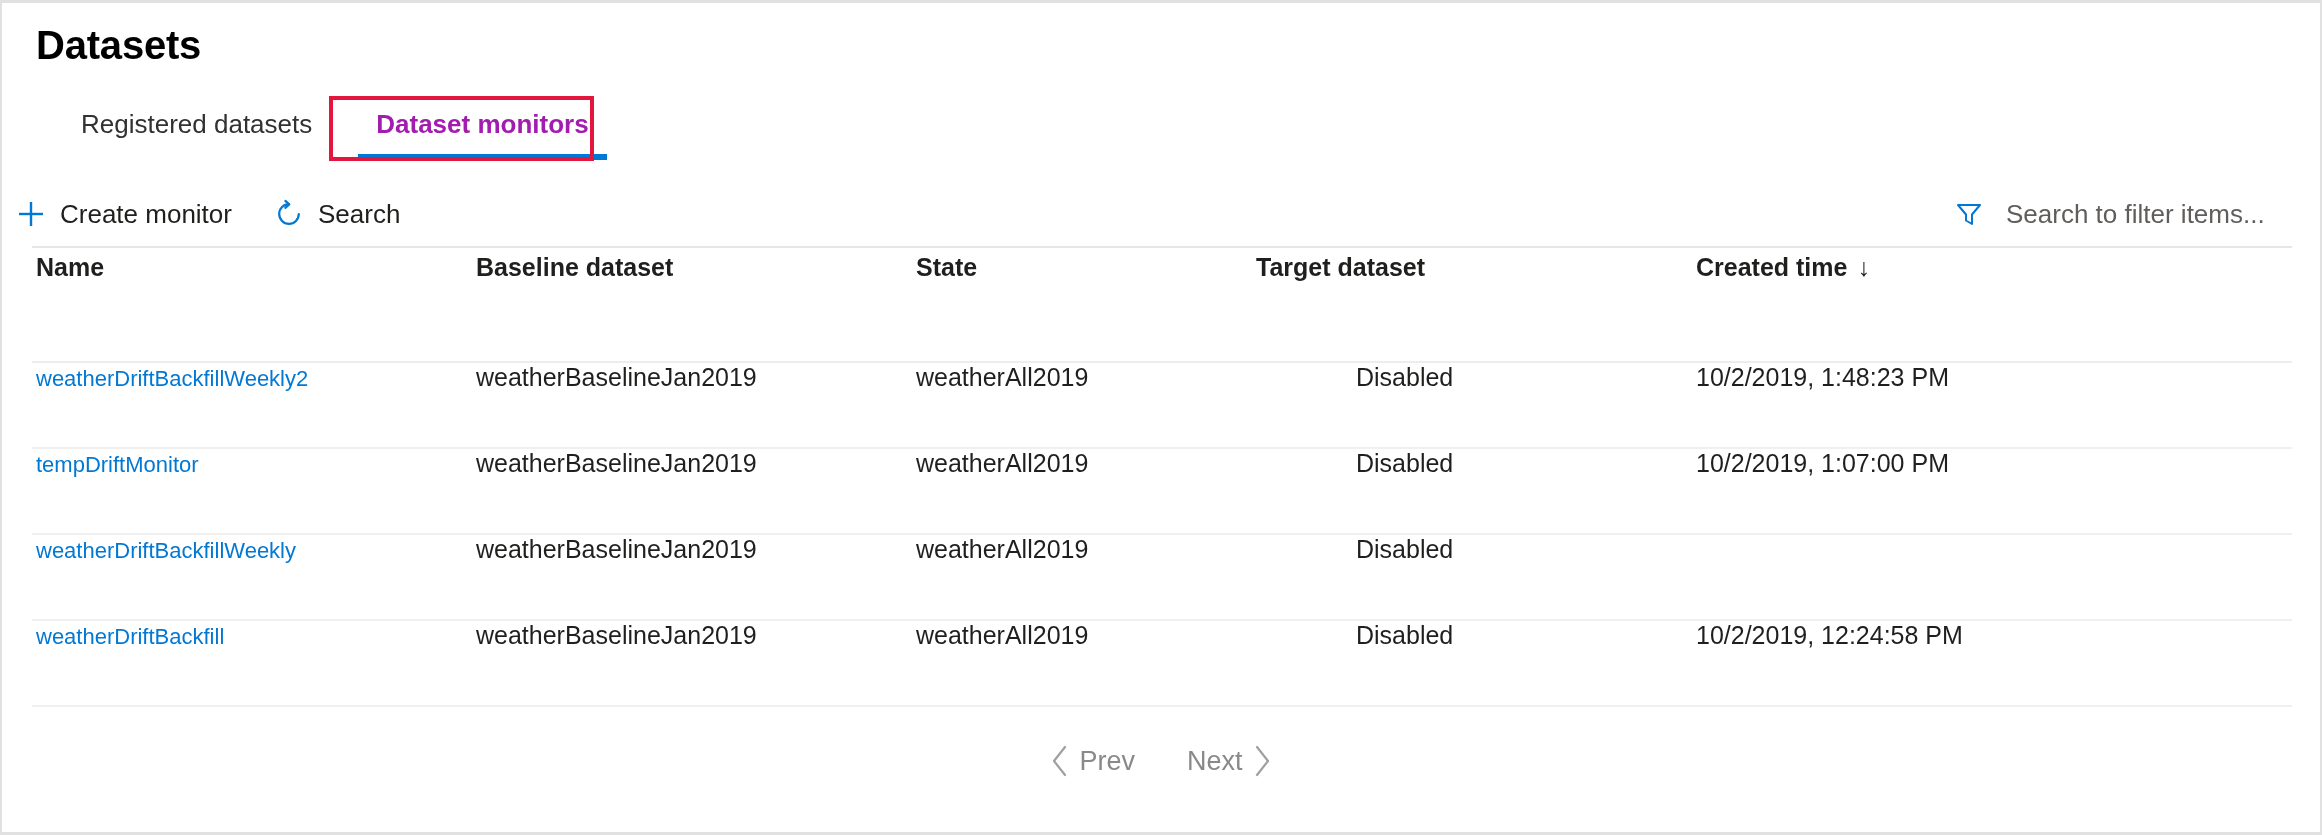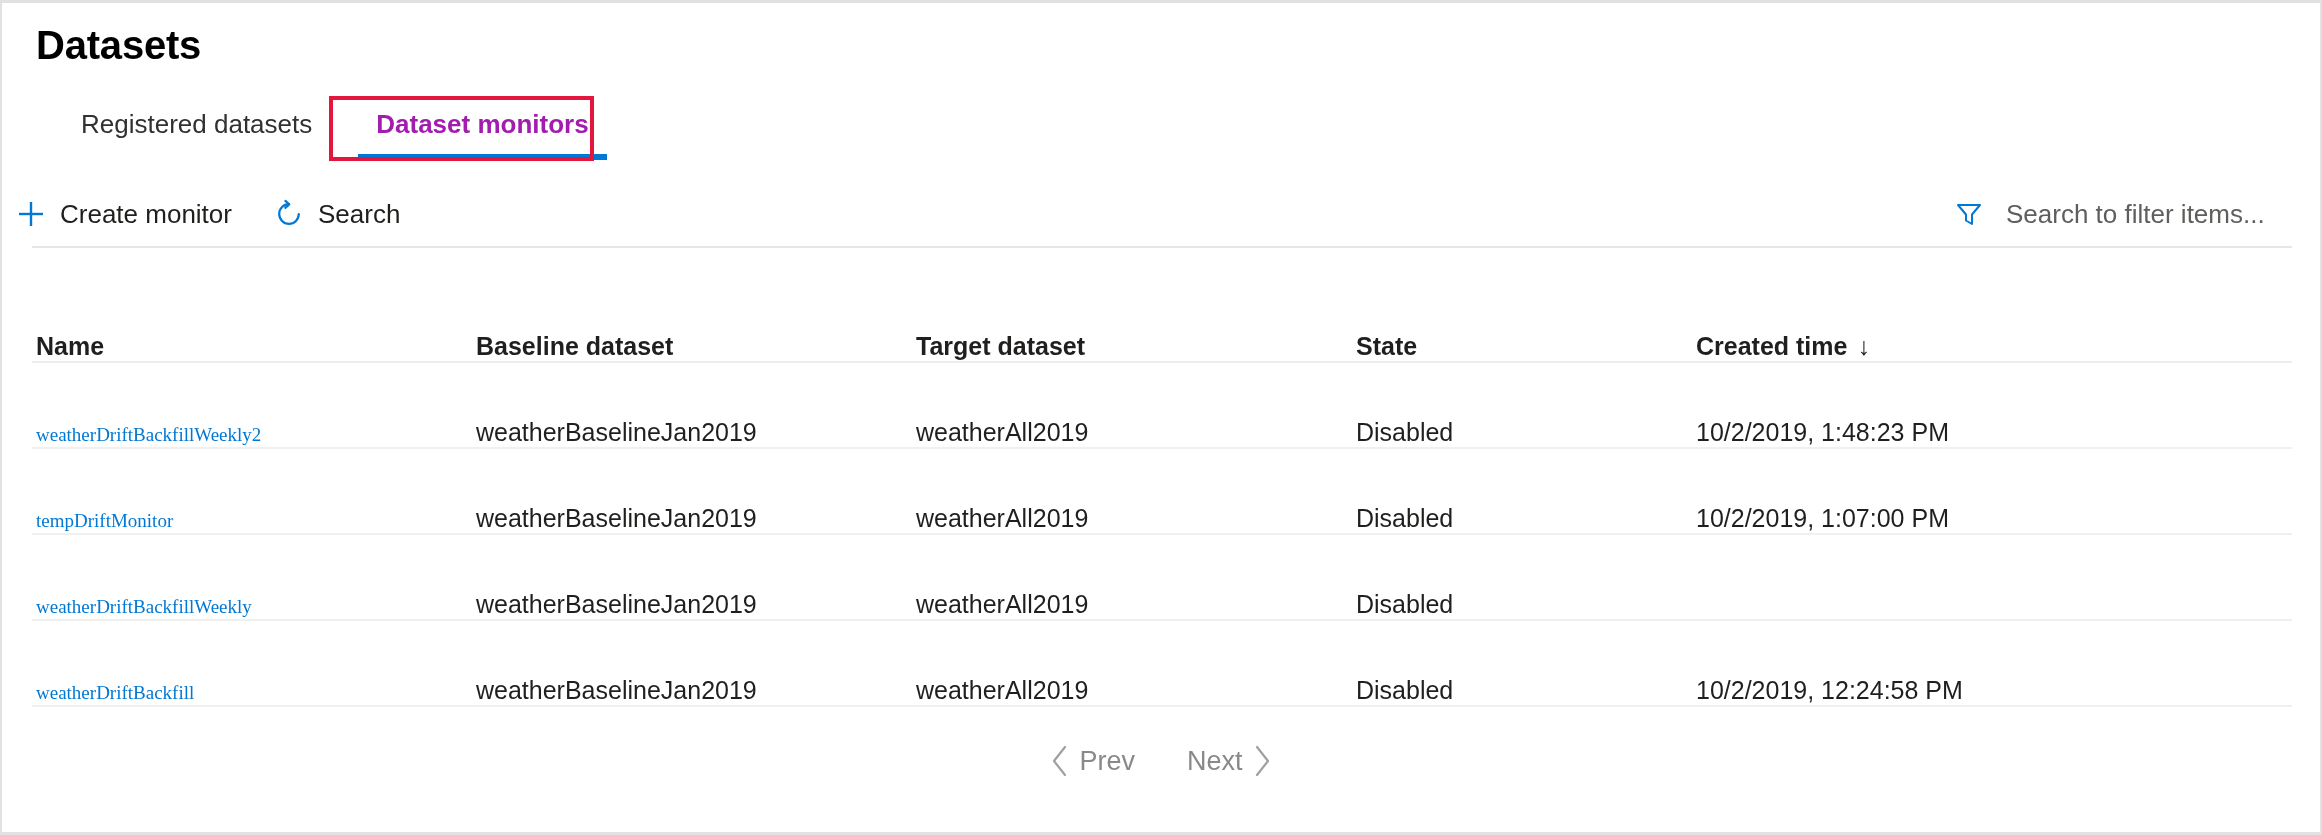--- a/index.html
+++ b/index.html
@@ -155,21 +155,21 @@
 
   
   .grid {
     position: absolute;
     left: 30px;
     right: 28px;
     top: 250px;
   }
   .grid-row {
     display: flex;
-    align-items: flex-end;
+    align-items: flex-start;
     border-bottom: 2px solid #f0f0f0;
     padding: 0 4px;
   }
   .grid-header {
     height: 110px;
     border-bottom: 2px solid #ededed;
   }
   .grid-header .cell {
     font-size: 25px;
     font-weight: 600;
@@ -190,22 +190,21 @@
   .col-name   { width: 440px; flex: 0 0 440px; }
   .col-base   { width: 440px; flex: 0 0 440px; }
   .col-target { width: 440px; flex: 0 0 440px; }
   .col-state  { width: 340px; flex: 0 0 340px; }
   .col-time   { flex: 1 1 auto; }
 
   .row-link {
     color: #0078d4;
     text-decoration: none;
     cursor: pointer;
-    font-size: 19px;
-    font-family: Liberation Serif, serif;
+    font-size: 22px;
   }
 
   .sort-arrow {
     display: inline-block;
     margin-left: 10px;
     font-size: 25px;
     font-weight: 400;
     color: #201f1e;
   }
 
@@ -292,22 +291,22 @@
     </div>
   </div>
 
   <div class="cmd-divider"></div>
 
   <div class="grid">
 
     <div class="grid-row grid-header">
       <div class="cell col-name">Name</div>
       <div class="cell col-base">Baseline dataset</div>
+      <div class="cell col-state">State</div>
       <div class="cell col-target">Target dataset</div>
-      <div class="cell col-state">State</div>
       <div class="cell col-time">
         <span>Created time</span><span class="sort-arrow">↓</span>
       </div>
     </div>
 
     <div class="grid-row grid-body-row">
       <div class="cell col-name">
         <a class="row-link">weatherDriftBackfillWeekly2</a>
       </div>
       <div class="cell col-base">weatherBaselineJan2019</div>

